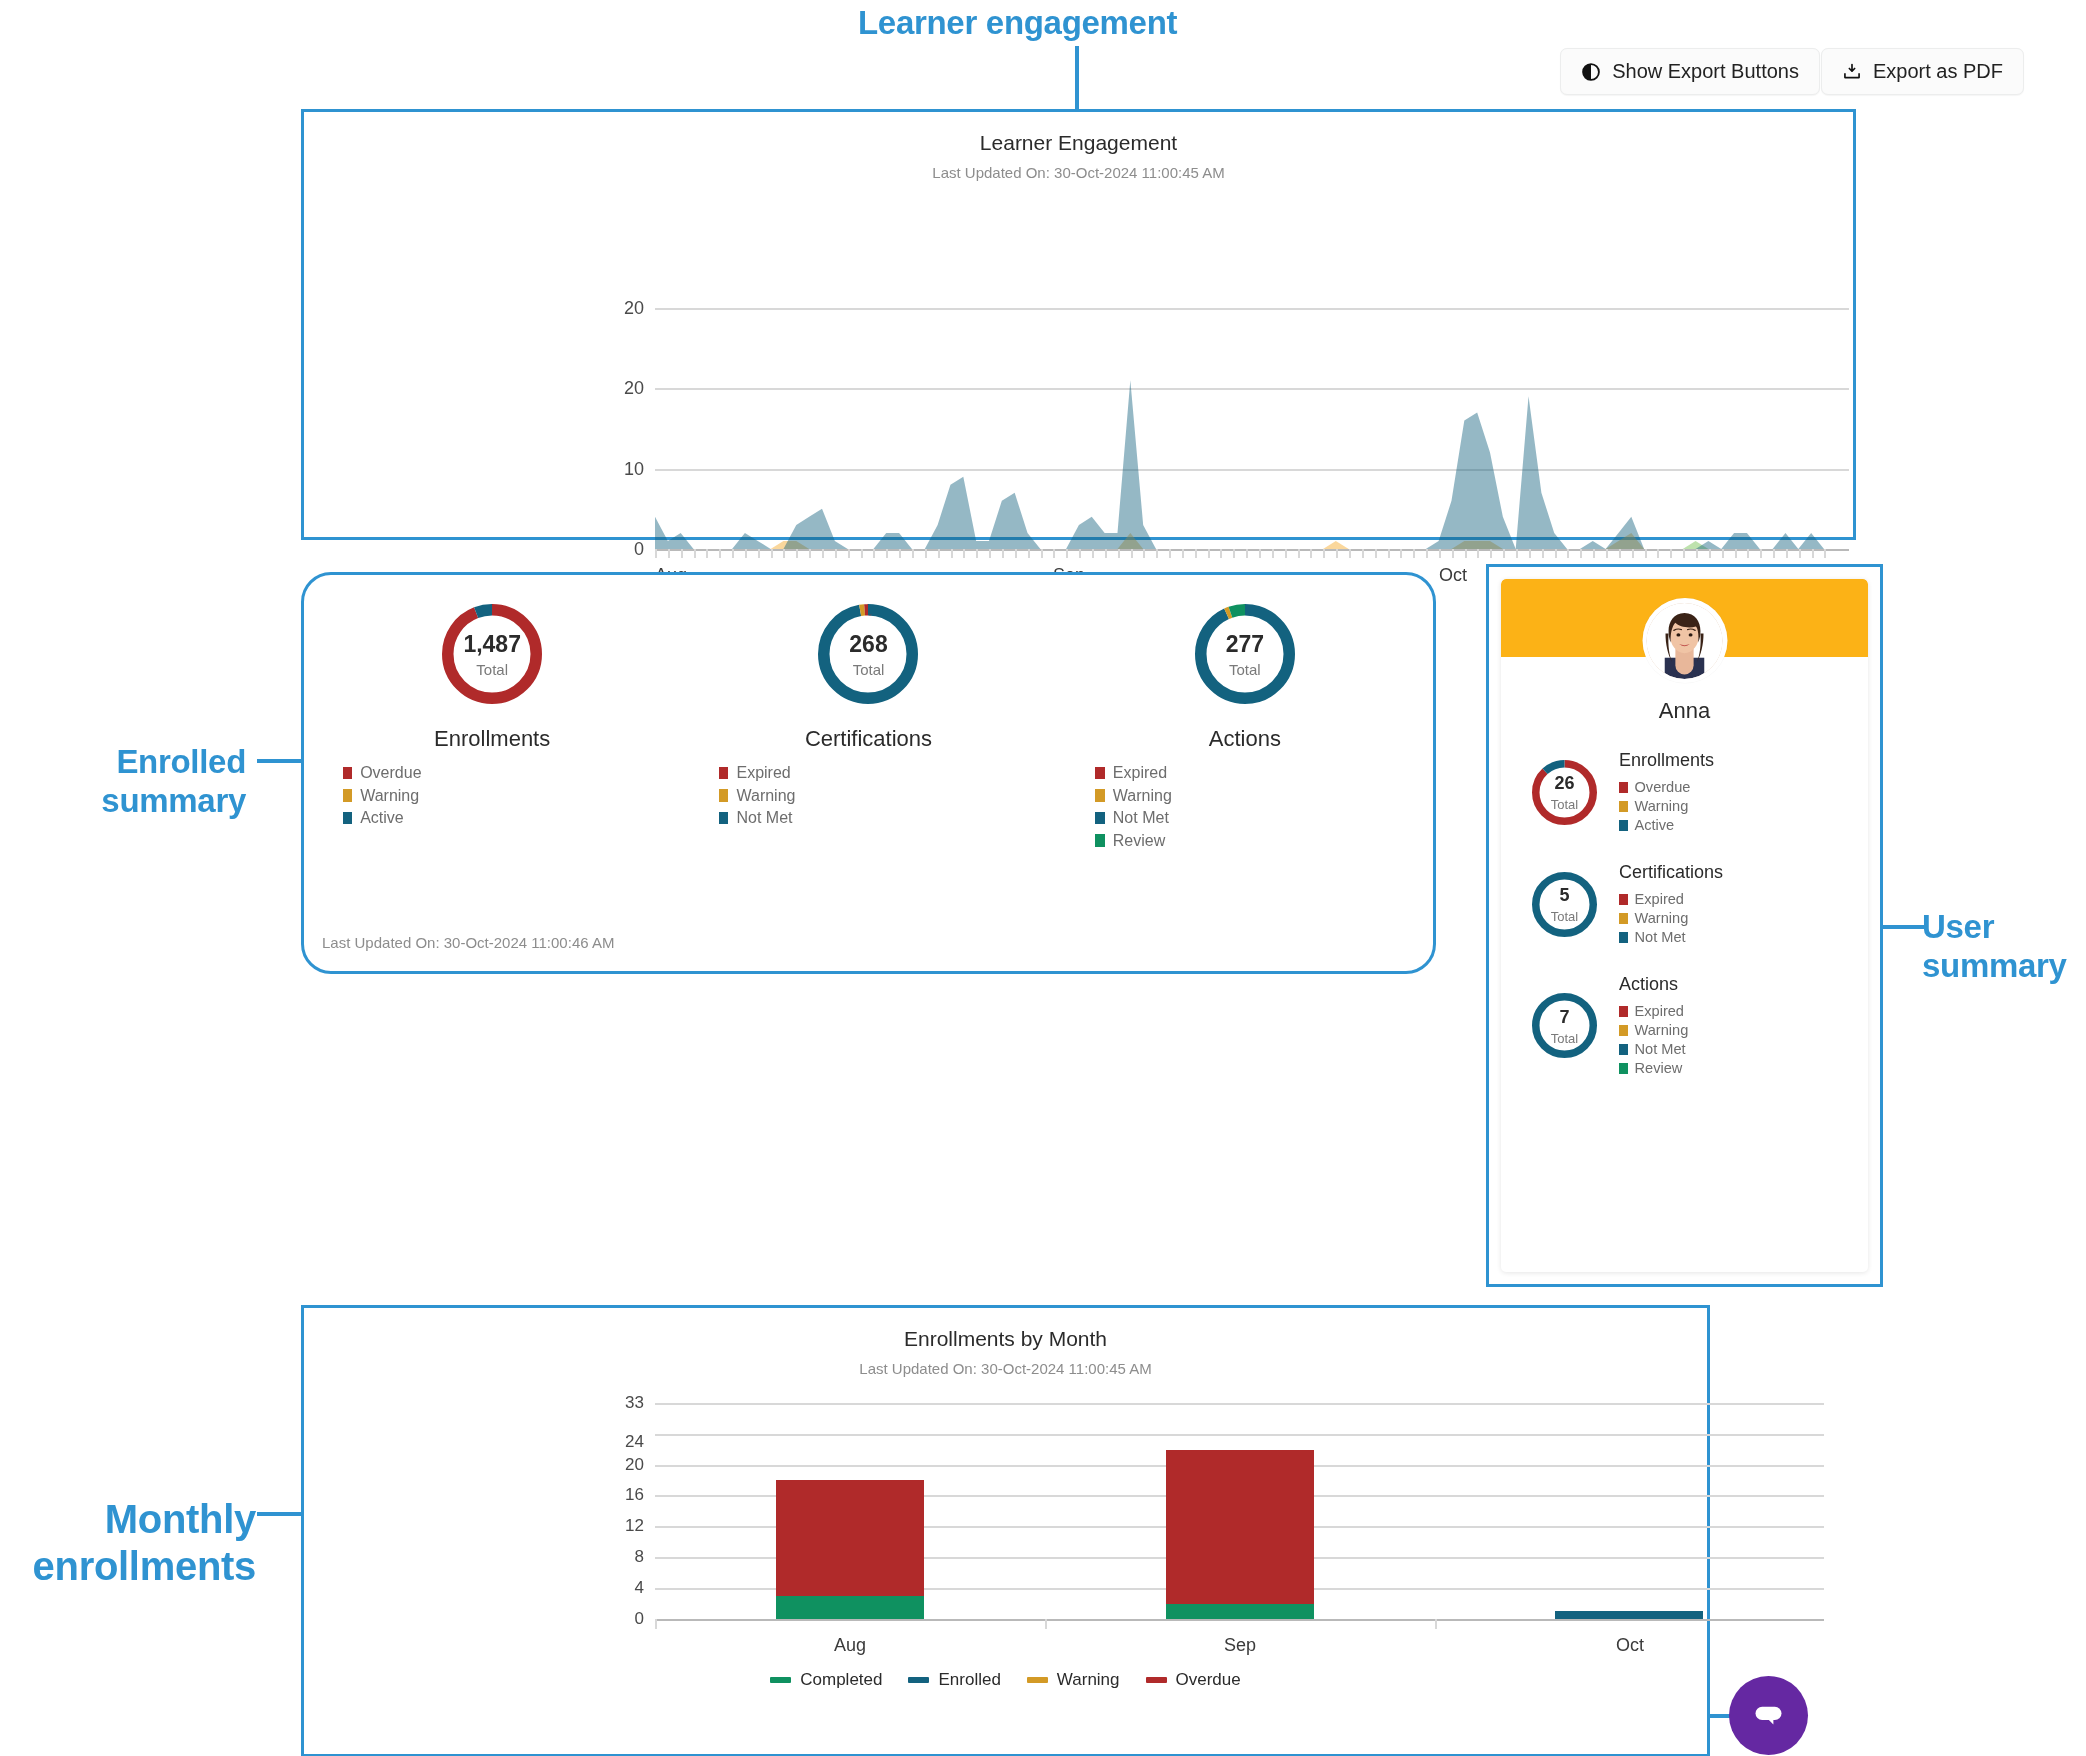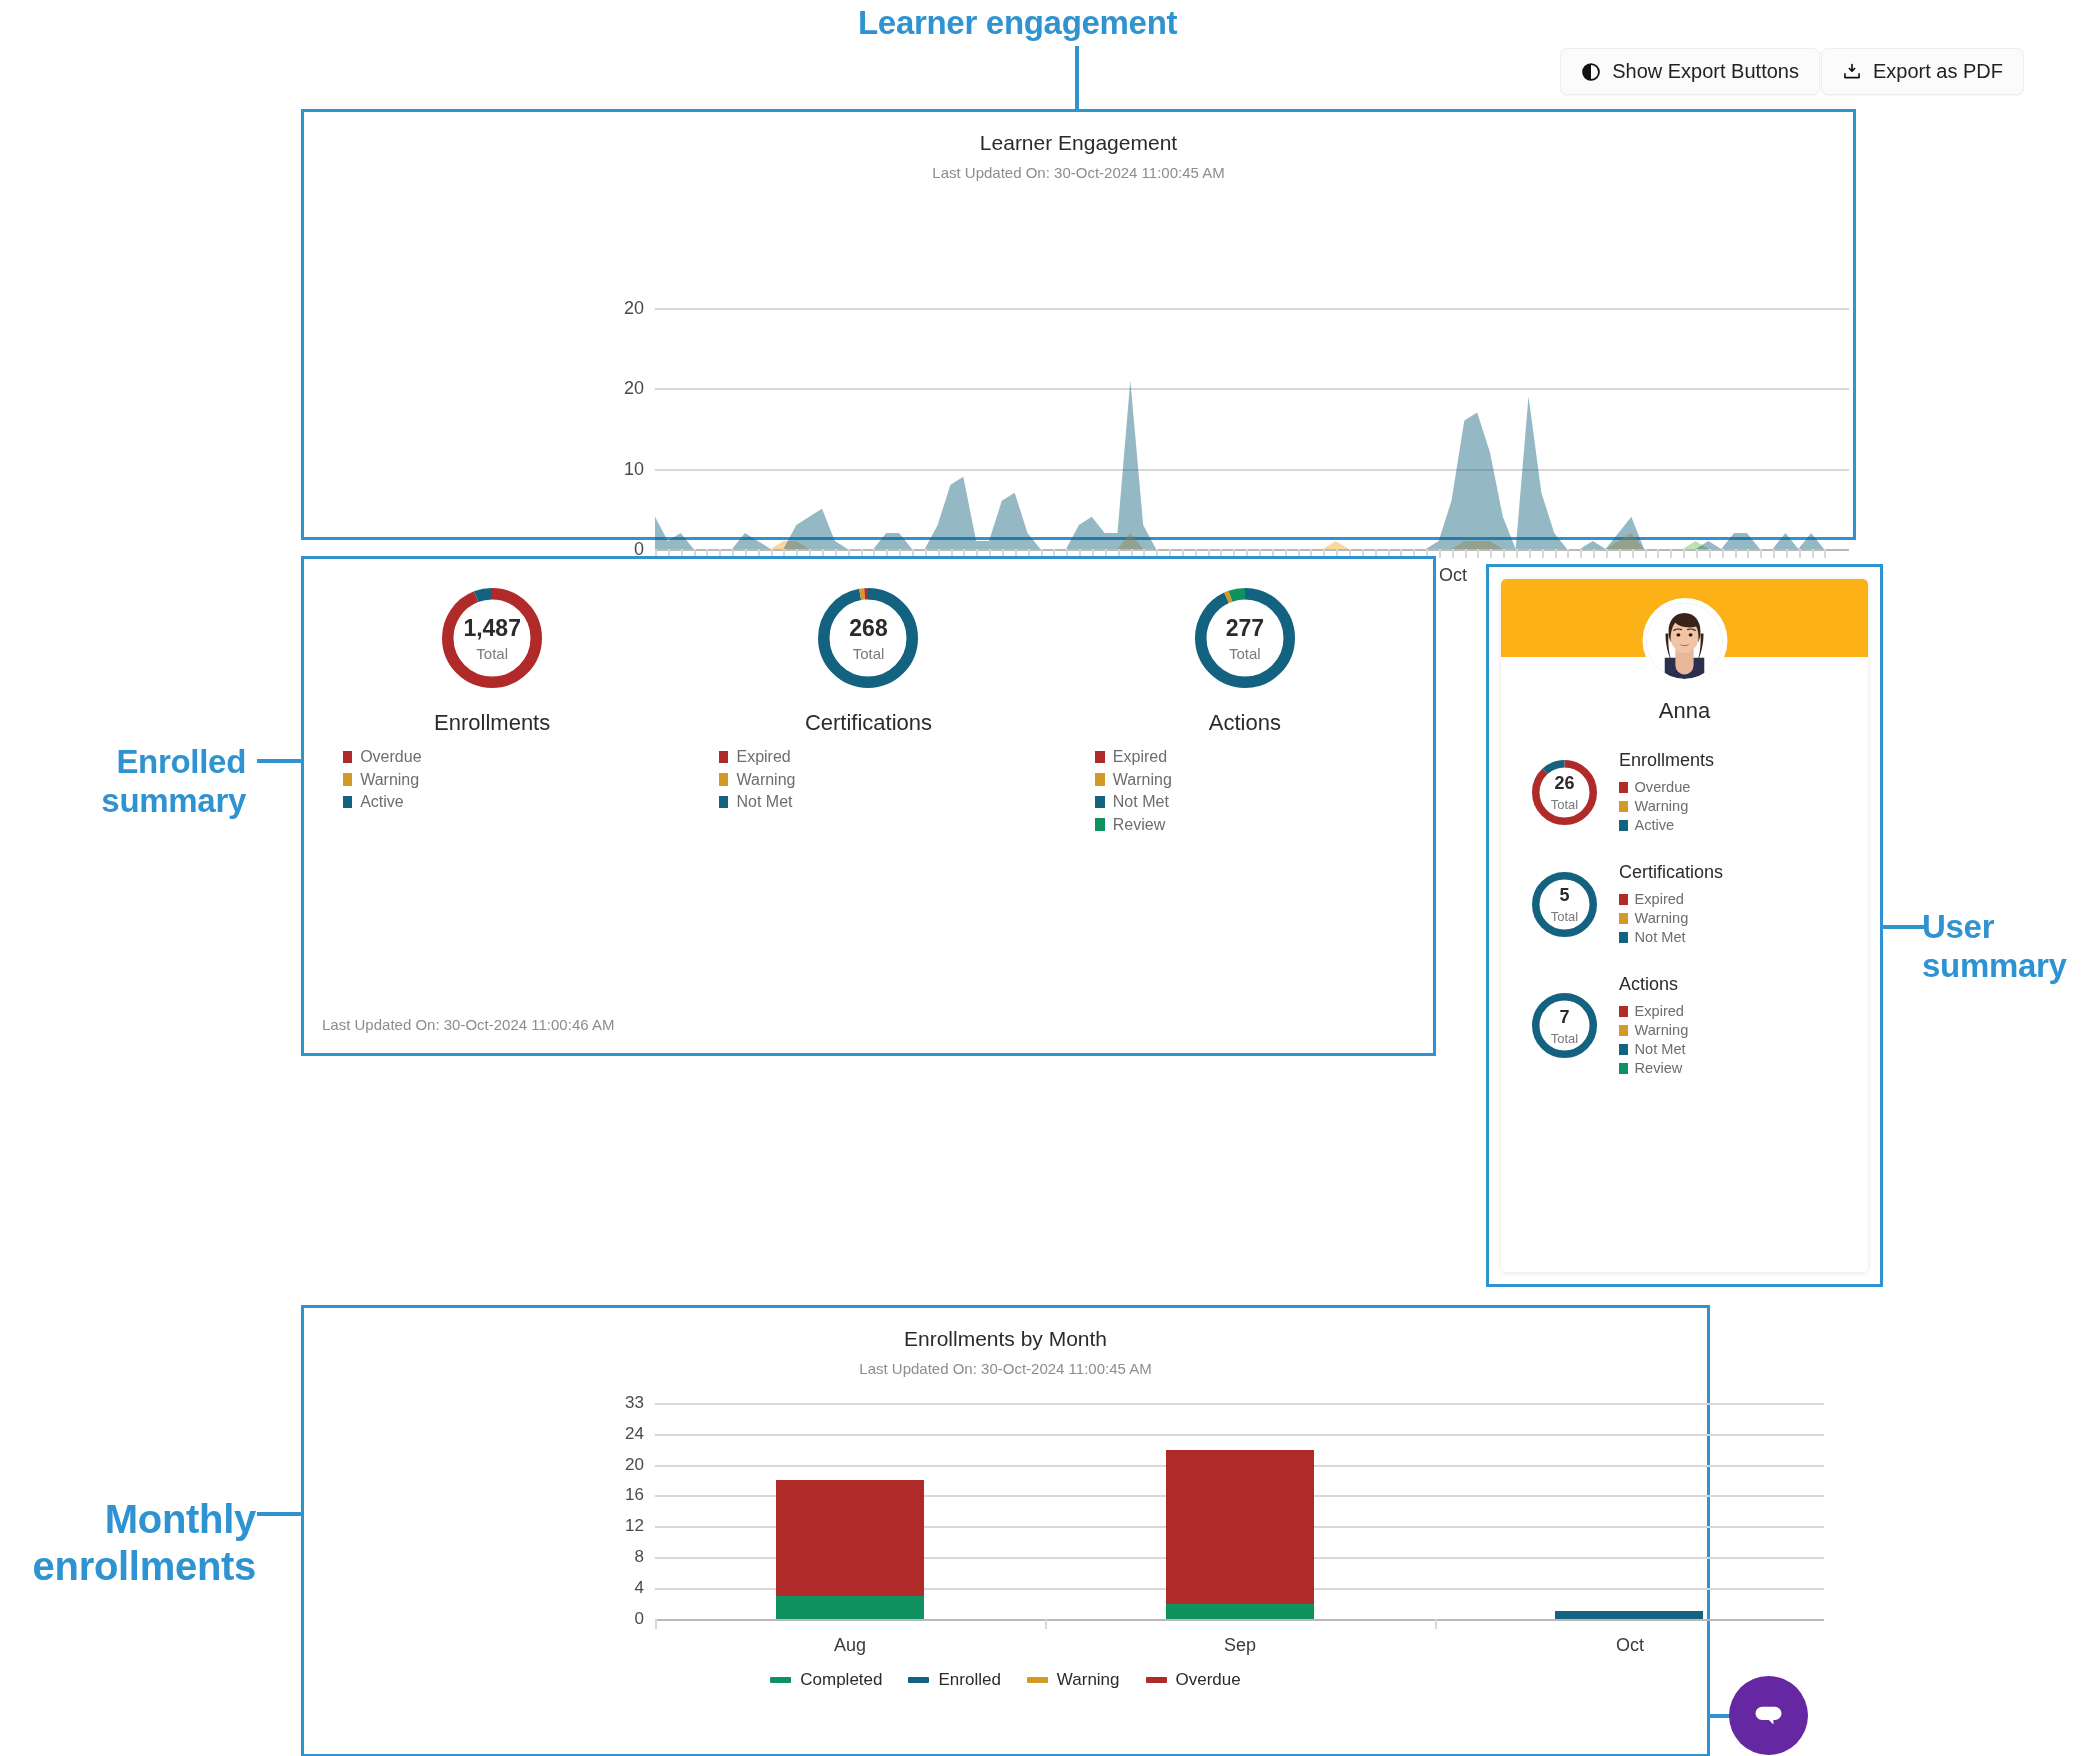--- a/index.html
+++ b/index.html
@@ -52,21 +52,21 @@
   .xaxis-lab { position: absolute; top: 257px; font-size: 18px; color: #3b3b3b; }
   .eng-legend {
     position: absolute; left: 0; right: 0; top: 371px;
     display: flex; justify-content: center; align-items: center; gap: 23px;
   }
   .lg-item { display: flex; align-items: center; gap: 9px; font-size: 17px; color: #2b2b2b; }
   .lg-dash { width: 21px; height: 5.5px; border-radius: 1px; display: inline-block; }
   .lg-item.muted { color: #a9a9a9; }
 
   
-  #account-panel { left: 301px; top: 556px; width: 1135px; height: 500px; }
+  #account-panel { left: 301px; top: 572px; width: 1135px; height: 402px; border-radius: 30px; }
   .donut-row { display: flex; justify-content: space-around; padding-top: 29px; }
   .donut-col { width: 321px; display: flex; flex-direction: column; align-items: center; }
   .donut-wrap { position: relative; }
   .donut-center {
     position: absolute; left: 0; right: 0; top: 50%;
     transform: translateY(-50%); text-align: center;
   }
   .donut-num { font-weight: 700; color: #2b2b2b; line-height: 1; }
   .donut-total { color: #7a7a7a; margin-top: 5px; }
   .donut-heading { font-size: 22px; color: #2b2b2b; margin-top: 20px; }
@@ -524,21 +524,21 @@
             <div class="bar-ylab" style="top:185px">4</div>
           <div class="bar-gl" style="top:154px;"></div>
             <div class="bar-ylab" style="top:154px">8</div>
           <div class="bar-gl" style="top:123px;"></div>
             <div class="bar-ylab" style="top:123px">12</div>
           <div class="bar-gl" style="top:92px;"></div>
             <div class="bar-ylab" style="top:92px">16</div>
           <div class="bar-gl" style="top:62px;"></div>
             <div class="bar-ylab" style="top:62px">20</div>
           <div class="bar-gl" style="top:31px;"></div>
-            <div class="bar-ylab" style="top:31px">24</div>
+            <div class="bar-ylab" style="top:39px">24</div>
           <div class="bar-gl" style="top:0px;"></div>
             <div class="bar-ylab" style="top:0px">33</div>
         </div>
       <div id="bar-bars">
           <div class="bar-group" style="left:121px;width:148px;height:216px">
             <div class="bar-seg" style="bottom:0px;height:23px;background:#0f9160"></div>
             <div class="bar-seg" style="bottom:23px;height:116px;background:#b02a2a"></div>
           </div>
              <div class="bar-xlab" style="left:195px">Aug</div>
           <div class="vtick" style="left:390px;top:216px;height:10px;"></div>

